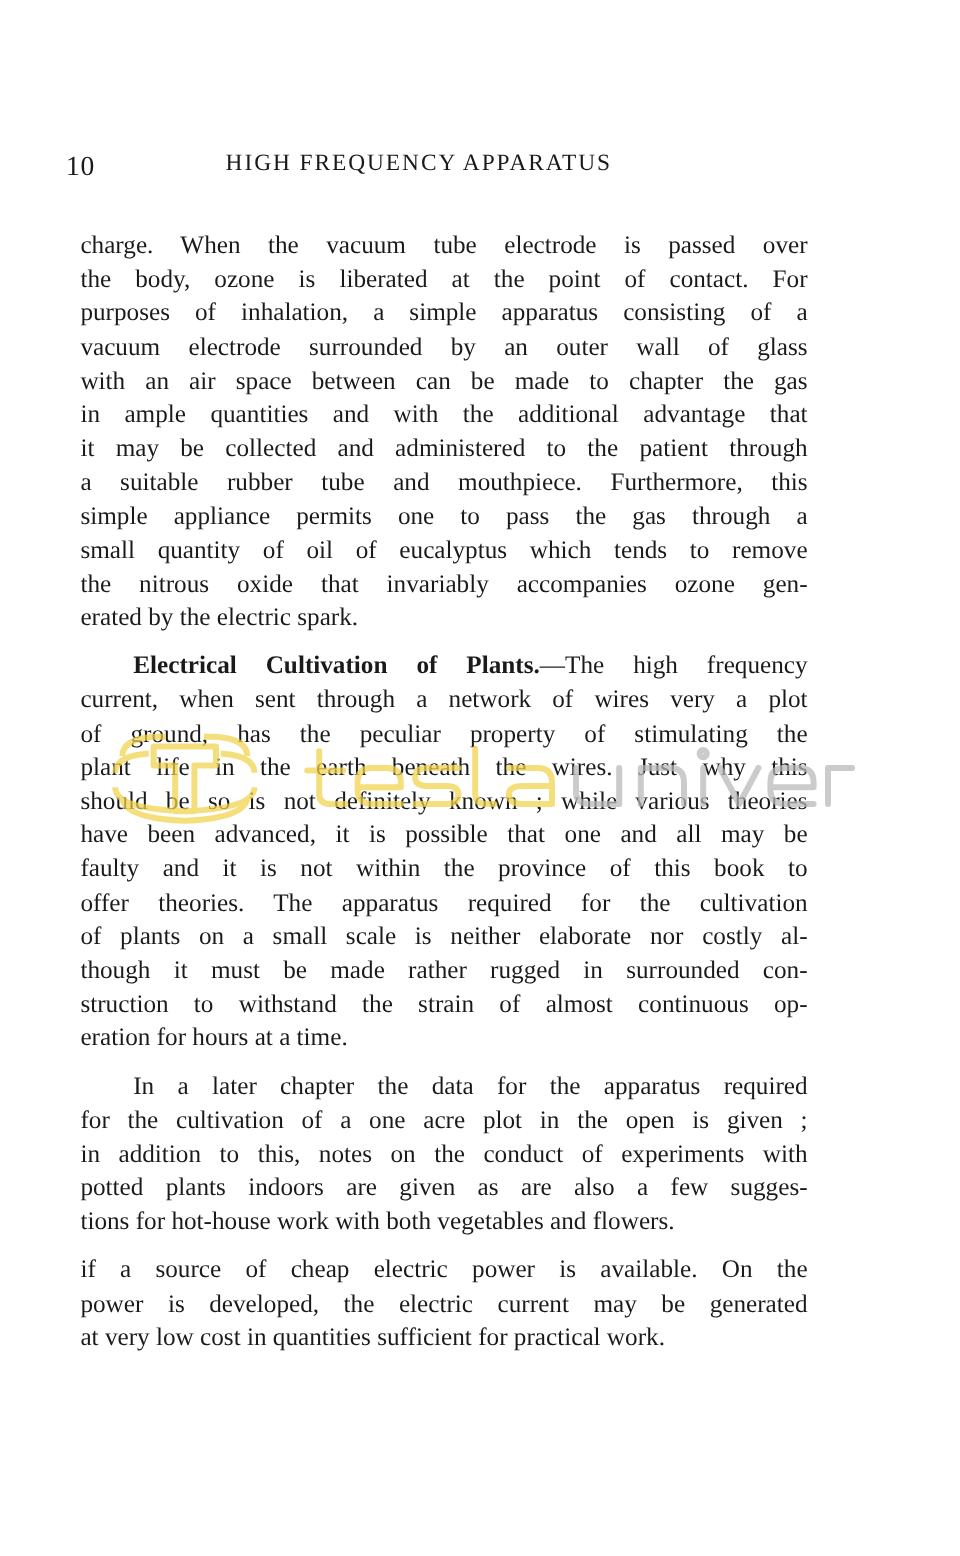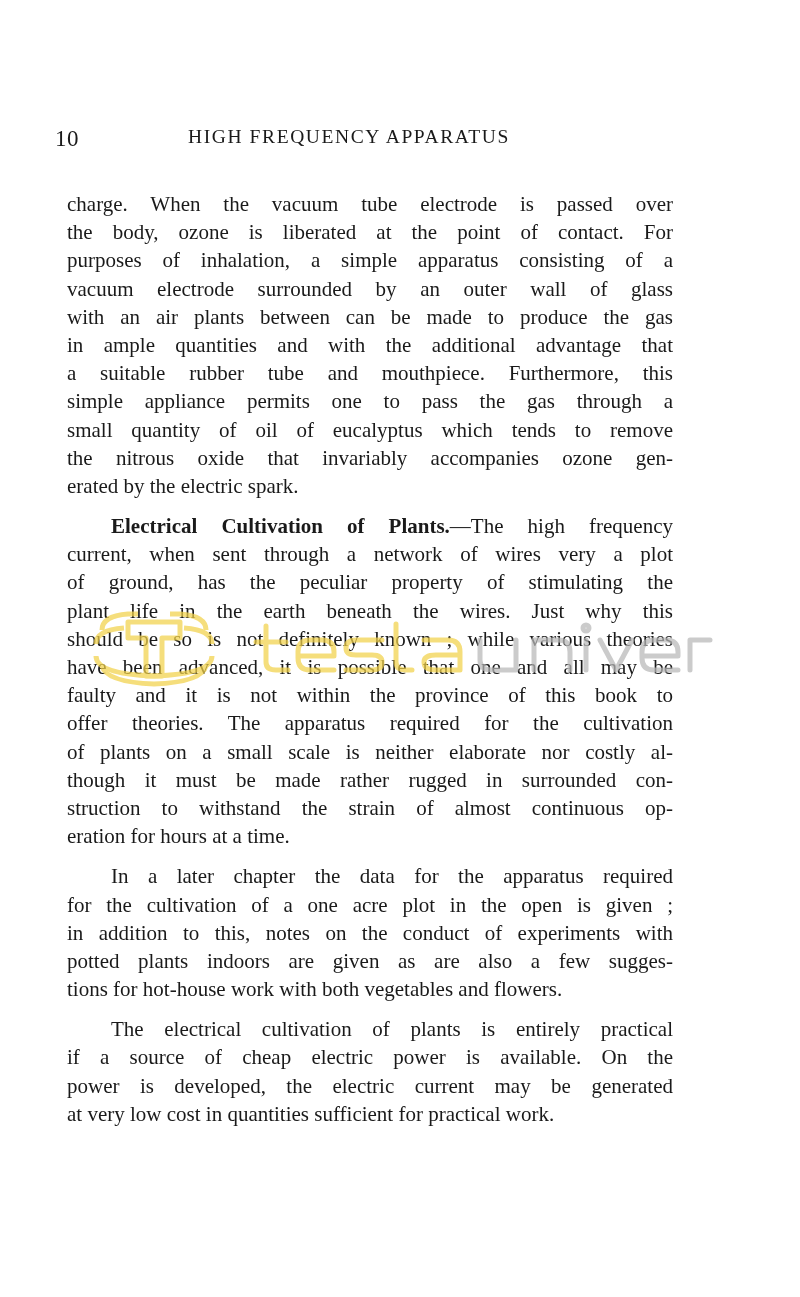--- a/index.html
+++ b/index.html
@@ -93,22 +93,23 @@
     <span class="running-title">HIGH FREQUENCY APPARATUS</span>
   </div>
 
   <div class="body-text">
 
     <div class="para">
       <span class="line">charge. When the vacuum tube electrode is passed over</span>
       <span class="line">the body, ozone is liberated at the point of contact. For</span>
       <span class="line">purposes of inhalation, a simple apparatus consisting of a</span>
       <span class="line">vacuum electrode surrounded by an outer wall of glass</span>
-      <span class="line">with an air plants between can be made to produce the gas</span>
+      <span class="line">with an air space between can be made to chapter the gas</span>
       <span class="line">in ample quantities and with the additional advantage that</span>
+      <span class="line">it may be collected and administered to the patient through</span>
       <span class="line">a suitable rubber tube and mouthpiece. Furthermore, this</span>
       <span class="line">simple appliance permits one to pass the gas through a</span>
       <span class="line">small quantity of oil of eucalyptus which tends to remove</span>
       <span class="line">the nitrous oxide that invariably accompanies ozone gen-</span>
       <span class="line last">erated by the electric spark.</span>
     </div>
 
     <div class="para">
       <span class="line indent"><span class="bold-run">Electrical Cultivation of Plants.</span><span>—The high frequency</span></span>
       <span class="line">current, when sent through a network of wires very a plot</span>
@@ -126,21 +127,20 @@
 
     <div class="para">
       <span class="line indent">In a later chapter the data for the apparatus required</span>
       <span class="line">for the cultivation of a one acre plot in the open is given ;</span>
       <span class="line">in addition to this, notes on the conduct of experiments with</span>
       <span class="line">potted plants indoors are given as are also a few sugges-</span>
       <span class="line last">tions for hot-house work with both vegetables and flowers.</span>
     </div>
 
     <div class="para">
-      <span class="line indent">The electrical cultivation of plants is entirely practical</span>
       <span class="line">if a source of cheap electric power is available. On the</span>
       <span class="line">power is developed, the electric current may be generated</span>
       <span class="line last">at very low cost in quantities sufficient for practical work.</span>
     </div>
 
   </div>
 
   <div class="watermark">
     <svg width="630" height="80" viewBox="0 0 630 80" xmlns="http://www.w3.org/2000/svg">
 

